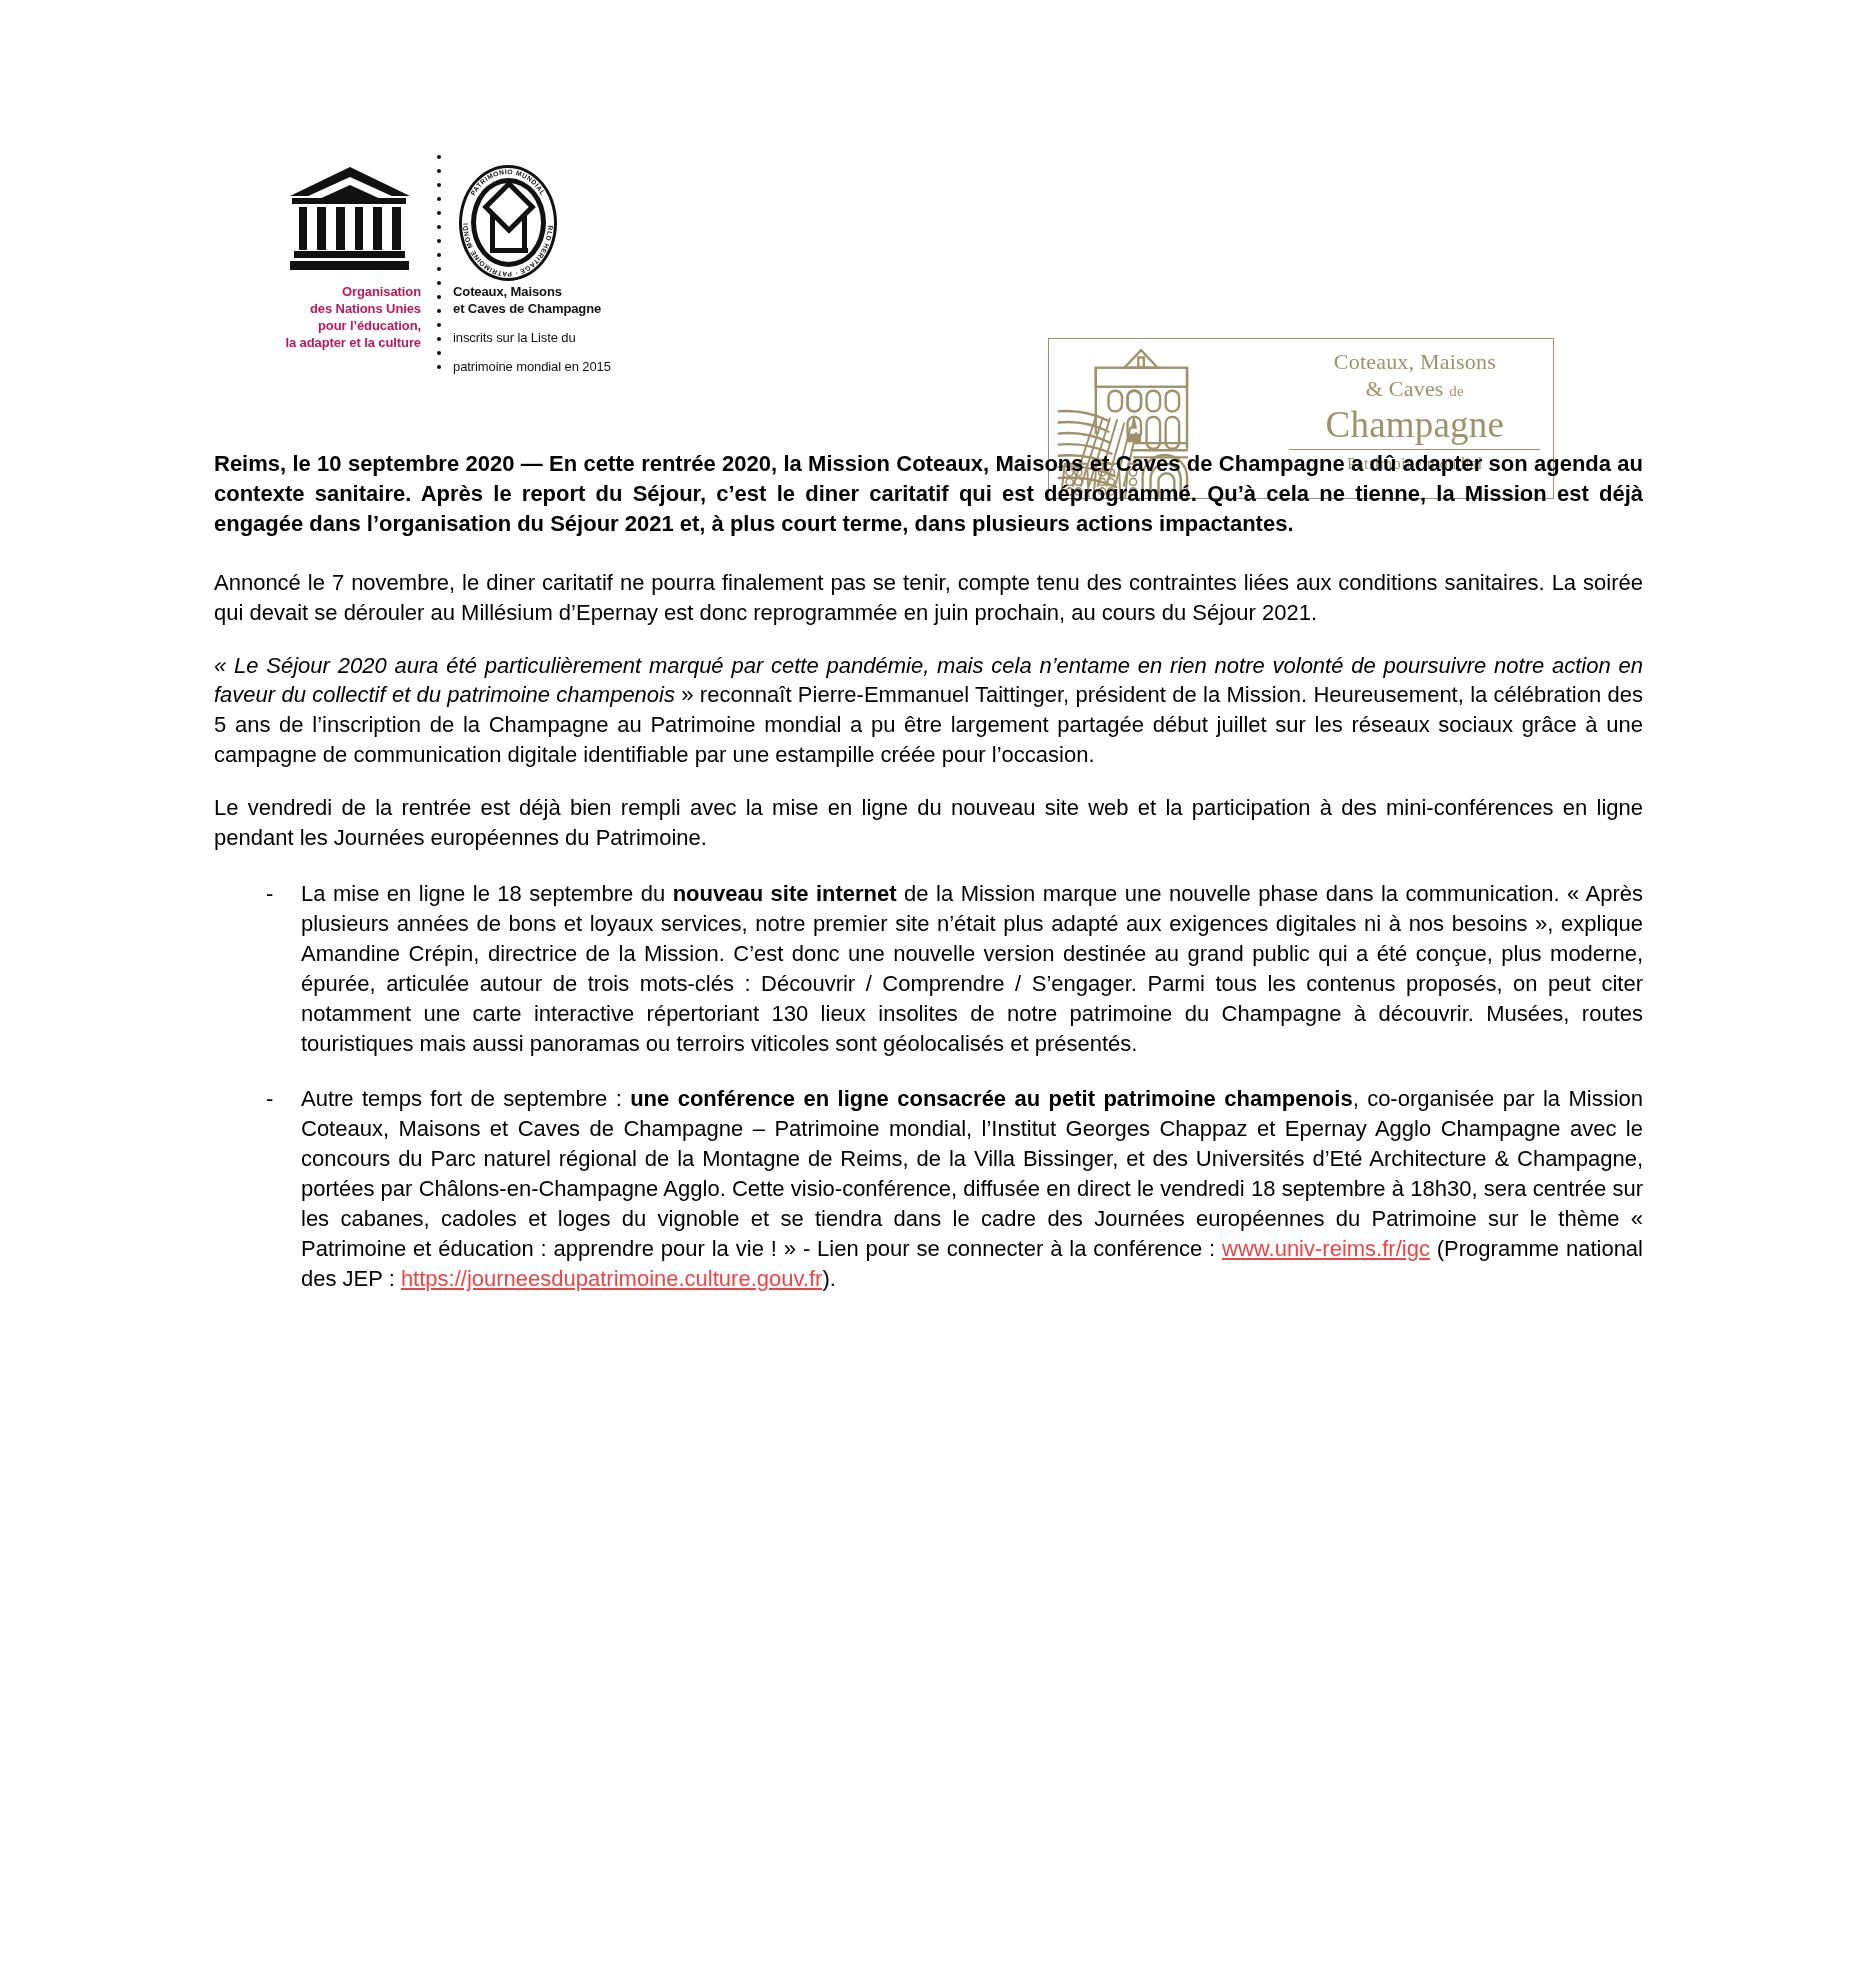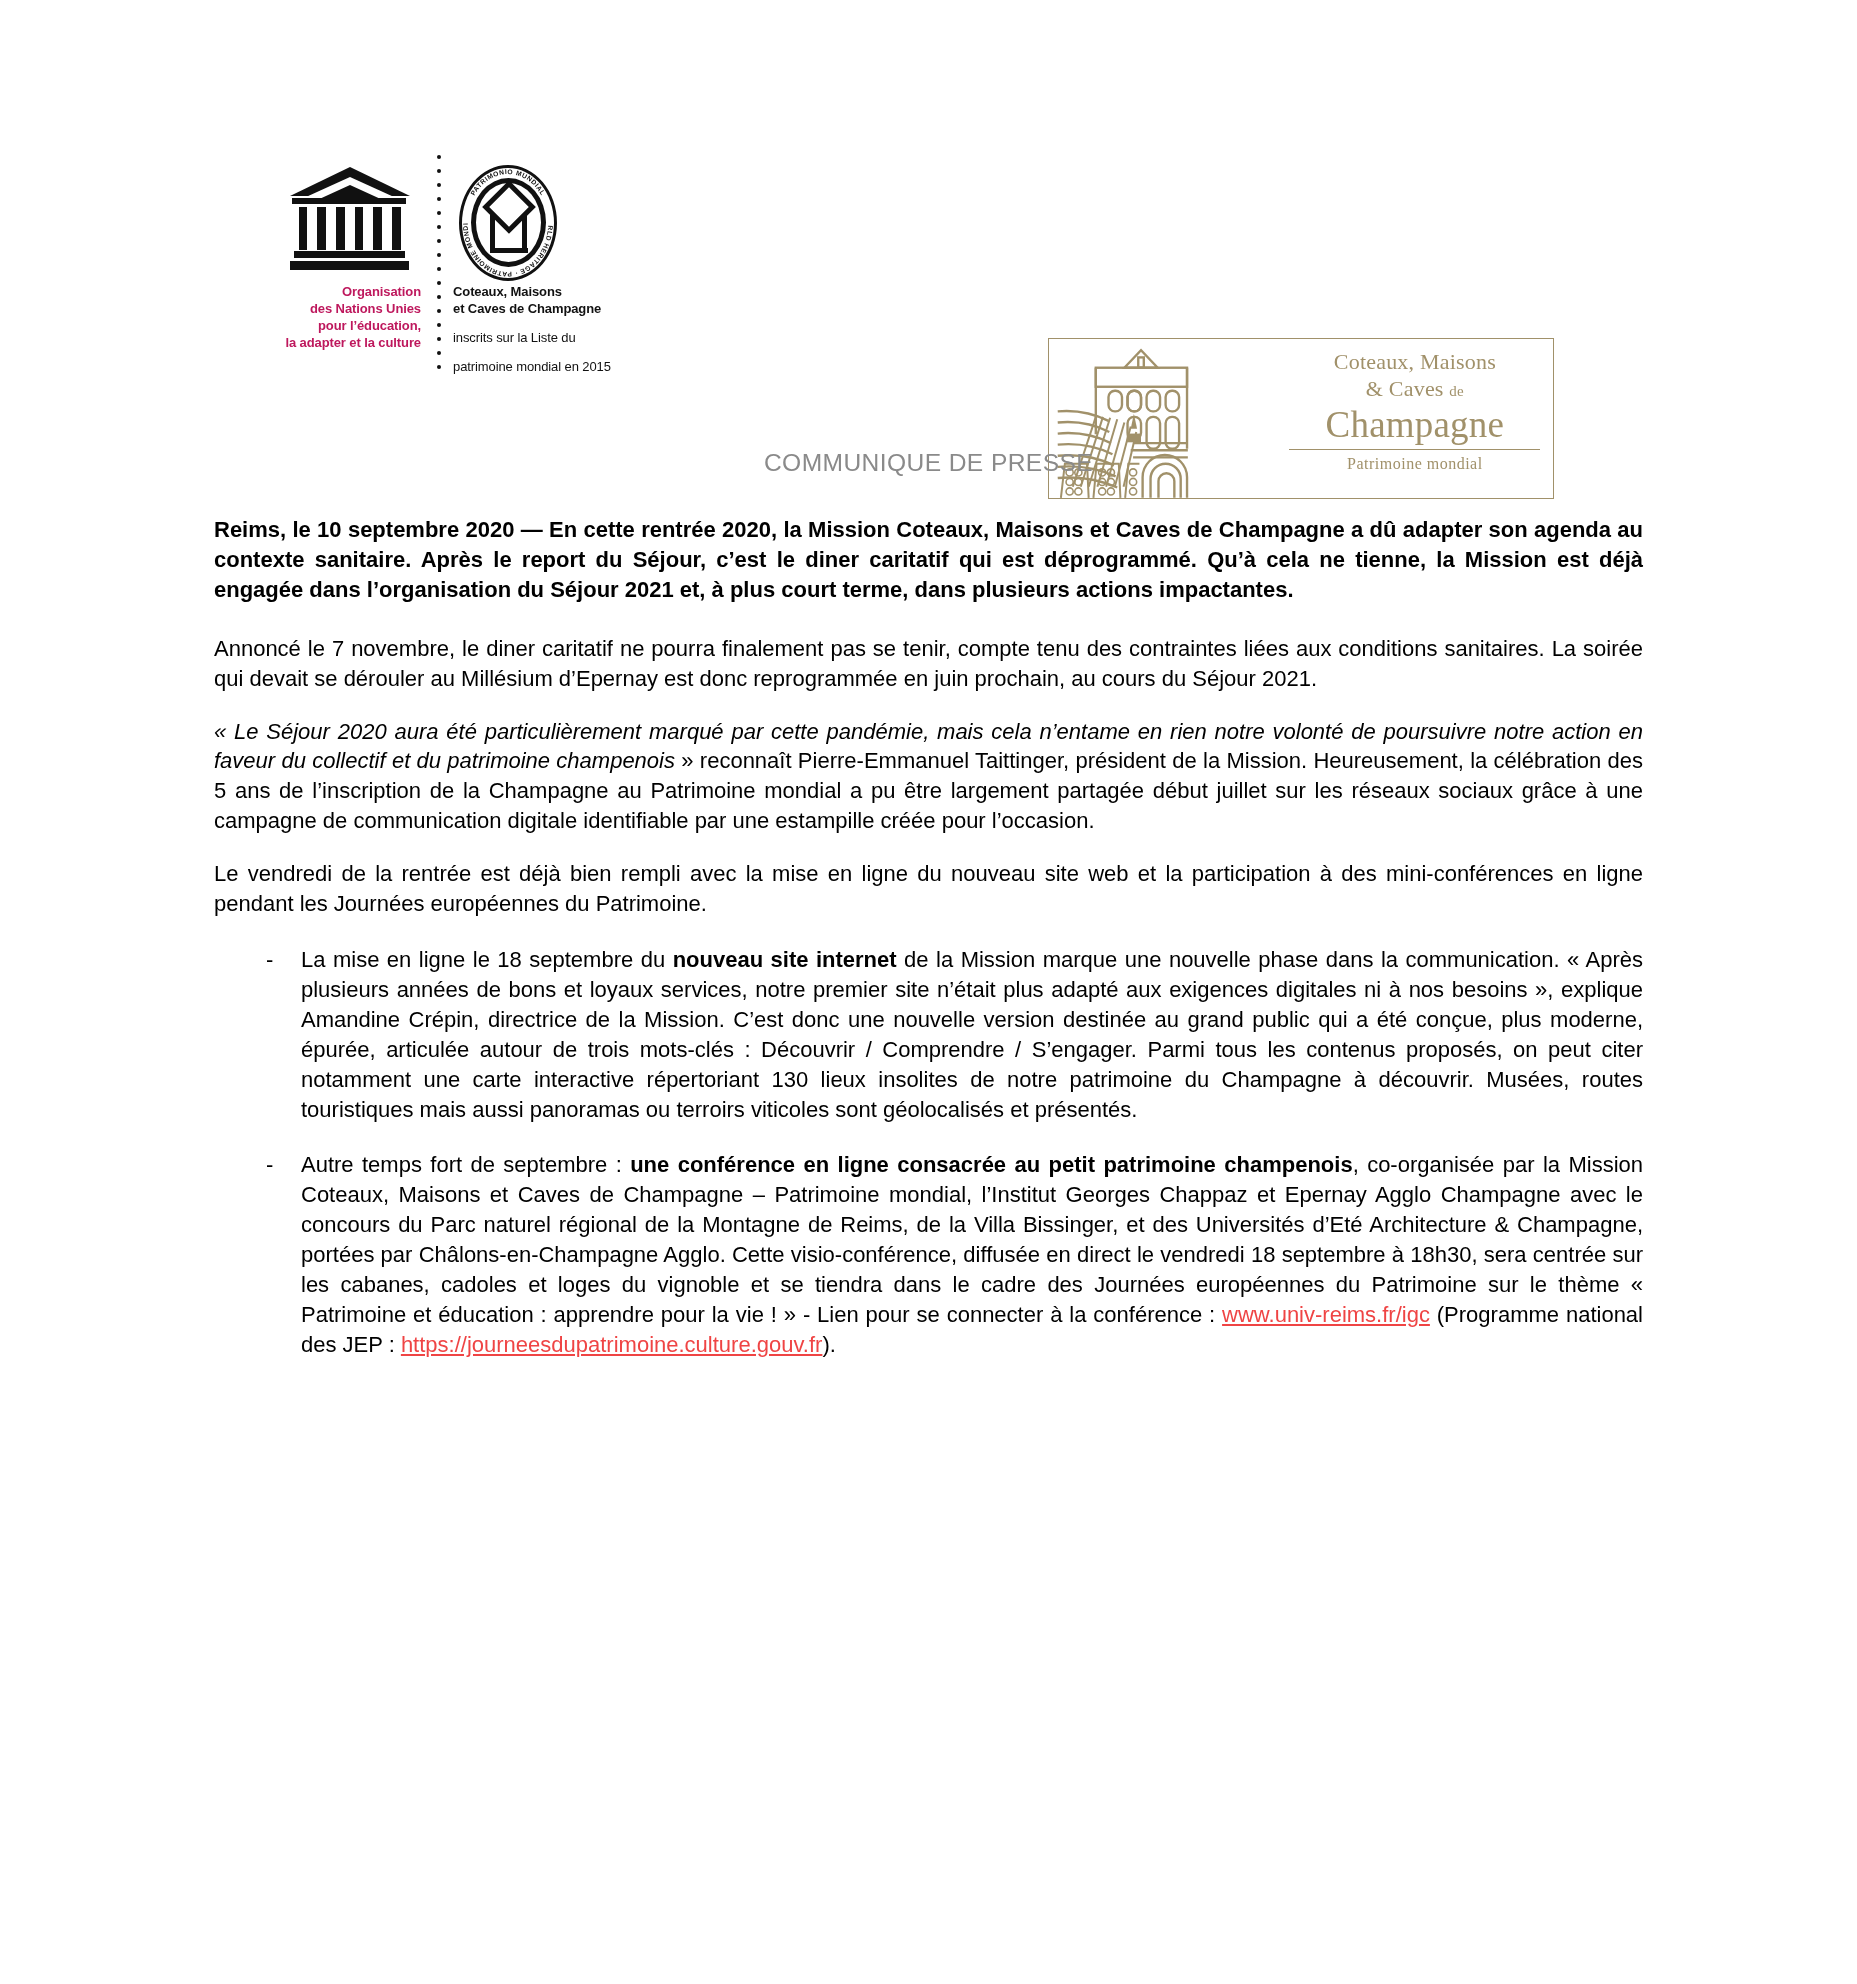--- a/index.html
+++ b/index.html
@@ -515,21 +515,20 @@
           <div class="champ-l3">Champagne</div>
           <div class="champ-rule"></div>
           <div class="champ-l4">Patrimoine mondial</div>
         </div>
       </div>
     </div>
   </div>
 
   <div class="doc">
 
-    <div class="kicker">COMMUNIQUE DE PRESSE</div>
 
 
     <p class="body lead">Reims, le 10 septembre 2020 — En cette rentrée 2020, la Mission Coteaux, Maisons et Caves de Champagne a dû adapter son agenda au contexte sanitaire. Après le report du Séjour, c’est le diner caritatif qui est déprogrammé. Qu’à cela ne tienne, la Mission est déjà engagée dans l’organisation du Séjour 2021 et, à plus court terme, dans plusieurs actions impactantes.</p>
 
     <p class="body">Annoncé le 7 novembre, le diner caritatif ne pourra finalement pas se tenir, compte tenu des contraintes liées aux conditions sanitaires. La soirée qui devait se dérouler au Millésium d’Epernay est donc reprogrammée en juin prochain, au cours du Séjour 2021.</p>
 
     <p class="body">
       <span class="it">« Le Séjour 2020 aura été particulièrement marqué par cette pandémie, mais cela n’entame en rien notre volonté de poursuivre notre action en faveur du collectif et du patrimoine champenois</span><span> » reconnaît Pierre-Emmanuel Taittinger, président de la Mission. Heureusement, la célébration des 5 ans de l’inscription de la Champagne au Patrimoine mondial a pu être largement partagée début juillet sur les réseaux sociaux grâce à une campagne de communication digitale identifiable par une estampille créée pour l’occasion.</span>
     </p>
 

